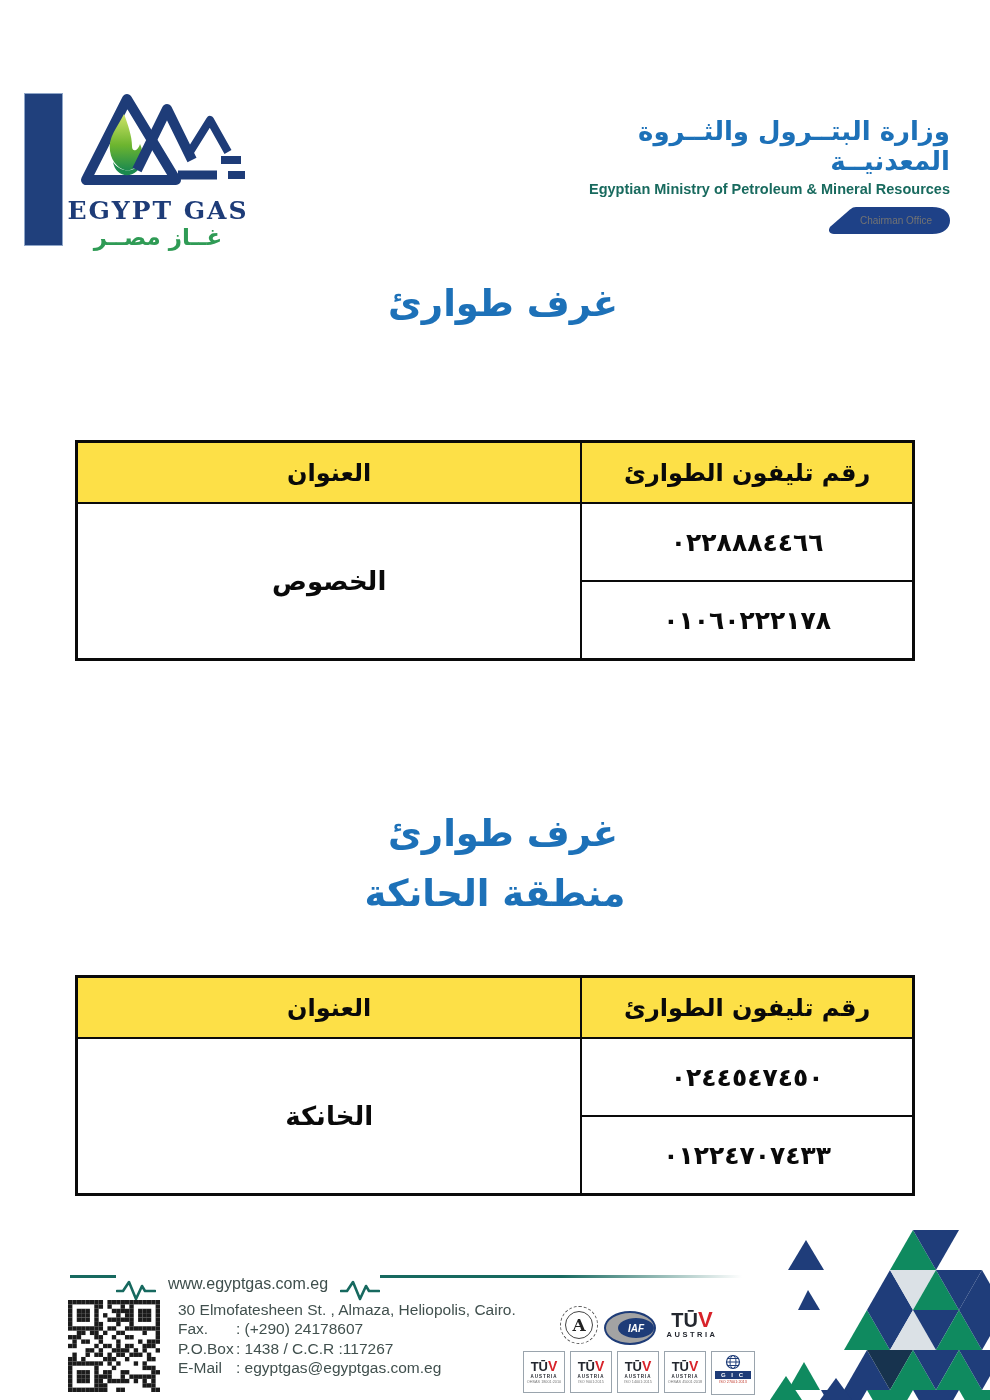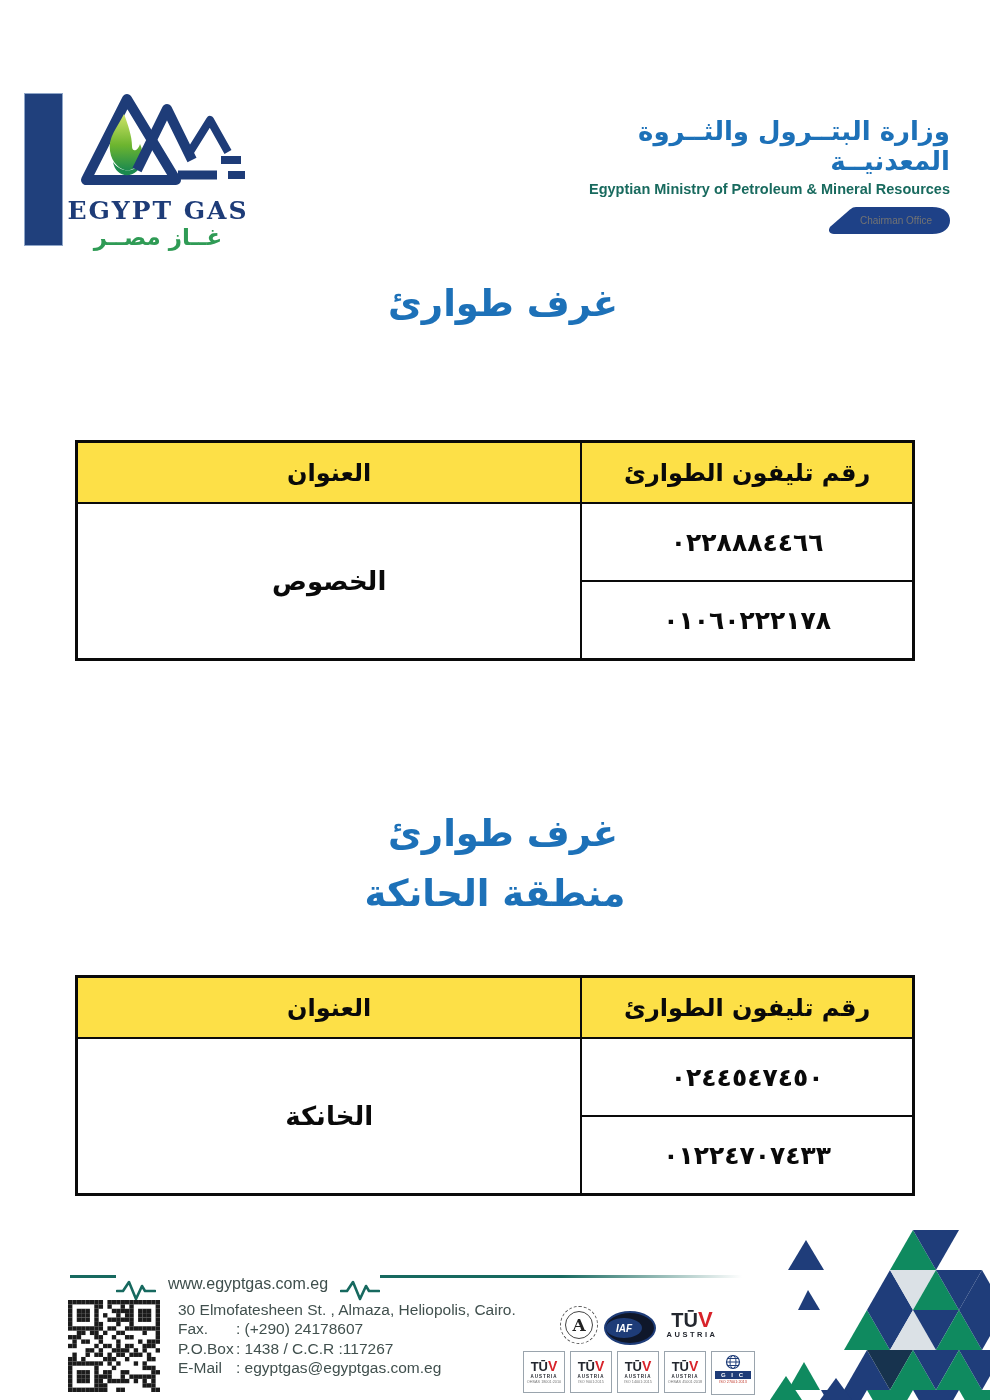--- a/index.html
+++ b/index.html
@@ -49,21 +49,21 @@
   .c-row{display:flex;}
   .c-label{width:58px;flex:none;}
   .c-val{white-space:pre-wrap;}
 
   
   .a-seal{position:absolute;left:560px;top:1306px;width:36px;height:36px;border-radius:50%;
           border:1.5px dashed #555;display:flex;align-items:center;justify-content:center;}
   .a-seal .inner{width:26px;height:26px;border-radius:50%;border:1px solid #444;display:flex;align-items:center;justify-content:center;
           font-family:"DejaVu Serif",serif;font-weight:bold;font-size:17px;color:#222;}
   .iaf{position:absolute;left:604px;top:1311px;width:48px;height:30px;border-radius:50%;
-       border:2px solid #1e3c78;display:flex;align-items:center;justify-content:flex-start;background:#0f172a;}
+       border:2px solid #1e3c78;display:flex;align-items:center;justify-content:flex-end;background:#a3a3a3;}
   .iaf .inner{width:36px;height:20px;border-radius:50%;background:#1e3c78;color:#fff;display:flex;align-items:center;justify-content:center;
        font-size:10px;font-weight:bold;font-style:italic;font-family:"Liberation Sans",sans-serif;}
   .tuv-top{position:absolute;left:660px;top:1310px;width:64px;text-align:center;font-family:"Liberation Sans",sans-serif;}
   .tuv-word{font-weight:bold;font-size:20px;color:#23272f;line-height:20px;}
   .tuv-word .v{color:#d8232a;font-size:22px;}
   .tuv-sub{font-weight:bold;font-size:7.5px;letter-spacing:2.5px;color:#23272f;}
   .cert-row{position:absolute;left:523px;top:1351px;display:flex;gap:5px;}
   .cert-box{width:40px;height:40px;border:1.5px solid #9aa4ad;background:#fff;display:flex;flex-direction:column;
             align-items:center;justify-content:center;font-family:"Liberation Sans",sans-serif;}
   .cert-box .tw{font-weight:bold;font-size:13px;line-height:13px;color:#23272f;}

